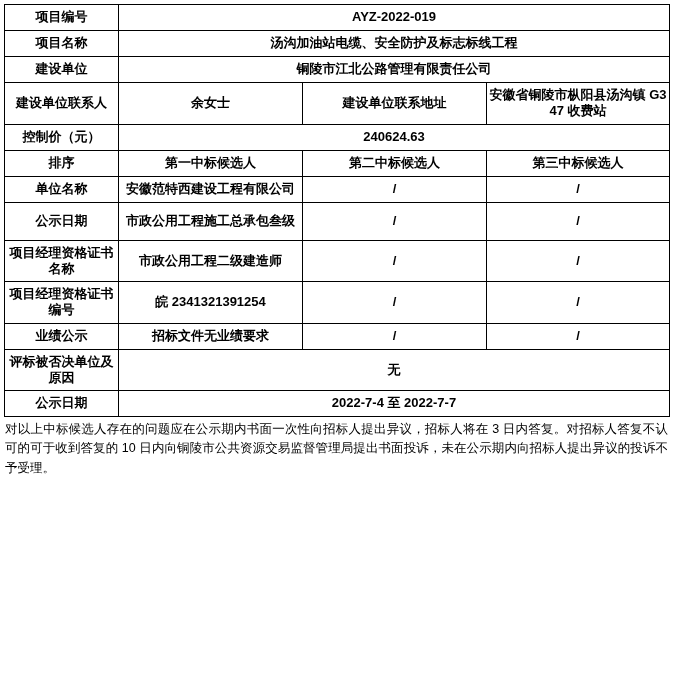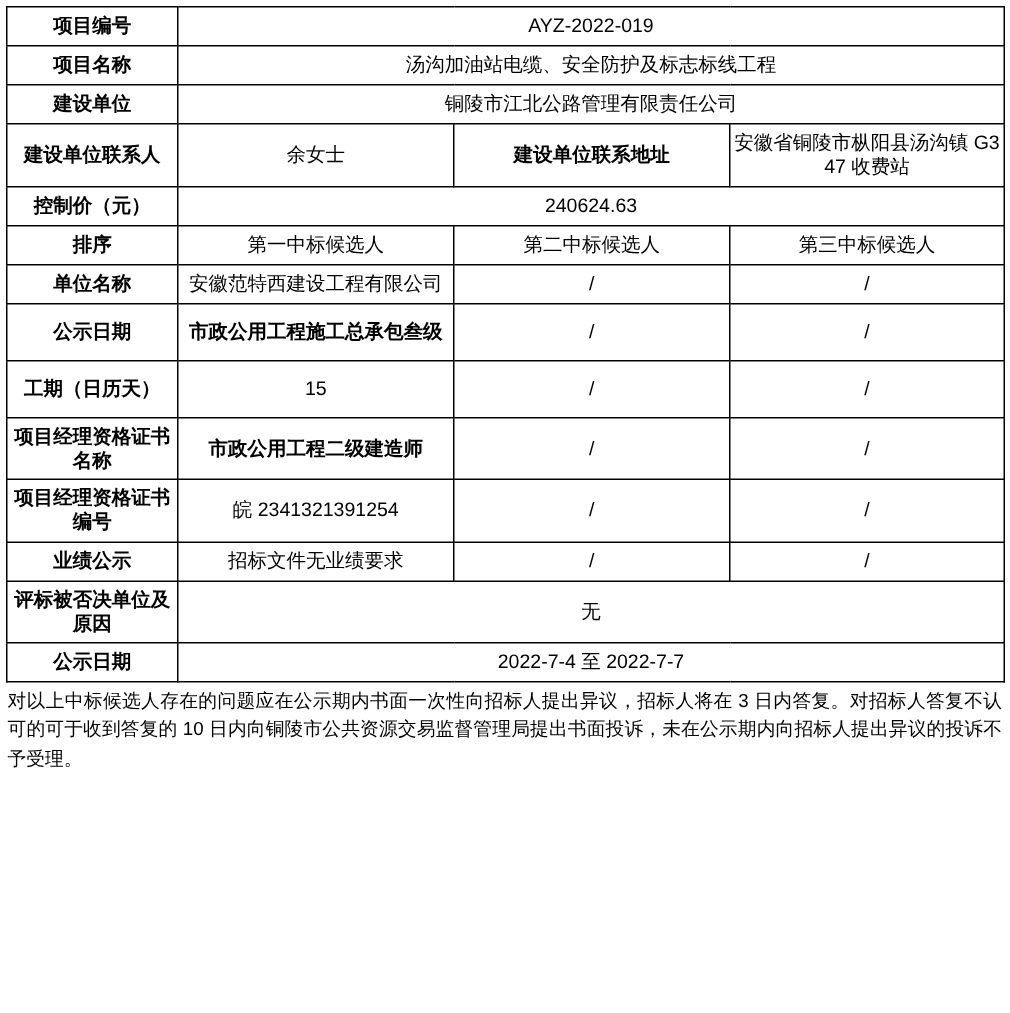--- a/index.html
+++ b/index.html
@@ -33,21 +33,21 @@
     vertical-align: middle;
     padding: 4px 2px;
     line-height: 1.25;
     word-break: break-all;
   }
   td.label {
     font-weight: bold;
     font-size: 13px;
   }
   td.value {
-    font-weight: normal;
+    font-weight: bold;
   }
   td.value-bold {
     font-weight: bold;
   }
   td.left-align {
     text-align: left;
     padding-left: 3px;
   }
   .row-h-normal { height: 26px; }
   .row-h-tall { height: 38px; }
@@ -117,26 +117,20 @@
         <td class="value">/</td>
         <td class="value">/</td>
       </tr>
       <tr class="row-h-tall">
         <td class="label">公示日期</td>
         <td class="value value-bold">市政公用工程施工总承包叁级</td>
         <td class="value">/</td>
         <td class="value">/</td>
       </tr>
       <tr class="row-h-tall">
-        <td class="label">工期（日历天）</td>
-        <td class="value">15</td>
-        <td class="value">/</td>
-        <td class="value">/</td>
-      </tr>
-      <tr class="row-h-tall">
         <td class="label">项目经理资格证书名称</td>
         <td class="value value-bold">市政公用工程二级建造师</td>
         <td class="value">/</td>
         <td class="value">/</td>
       </tr>
       <tr class="row-h-tall">
         <td class="label">项目经理资格证书编号</td>
         <td class="value">皖 2341321391254</td>
         <td class="value">/</td>
         <td class="value">/</td>

